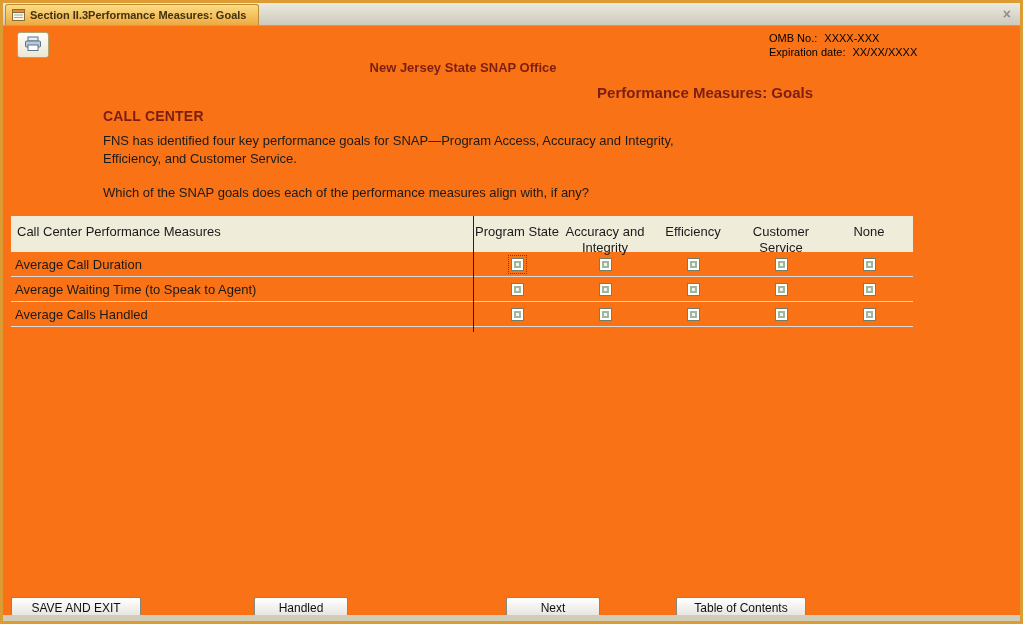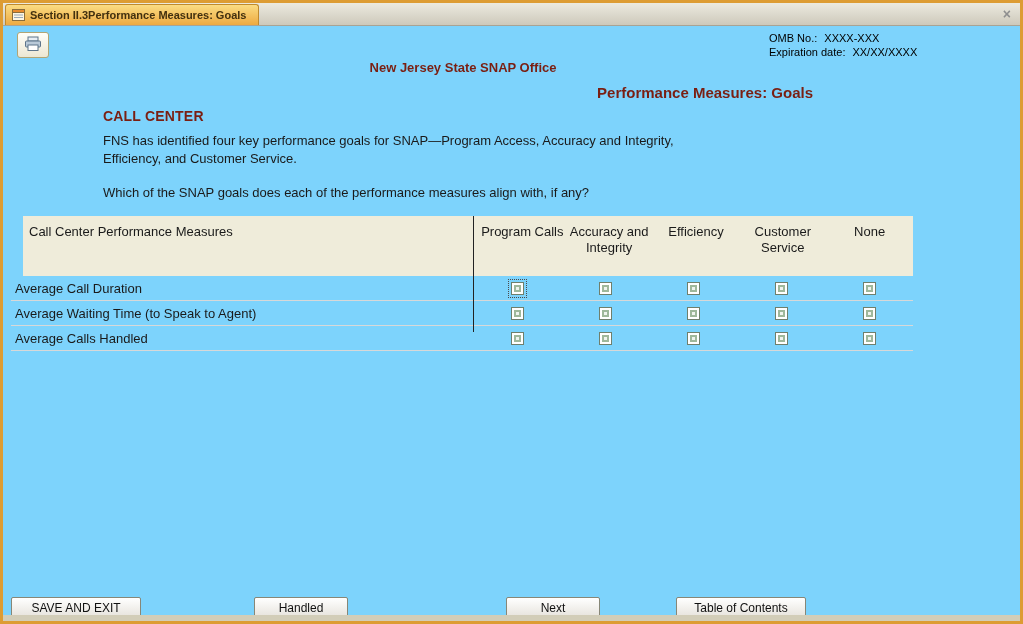--- a/index.html
+++ b/index.html
@@ -1,18 +1,18 @@
 <!DOCTYPE html>
 <html style="--window_border: #dd9c33; --heading: #7a1f12; --table_header_bg: #efecda; --tab_top: #fbdc82; --tab_bottom: #edaa41;"><head>
 <meta charset="utf-8">
 <style>
   html,body { margin:0; padding:0; background:#ffffff; }
   .window {
     position:relative; width:1023px; height:624px; box-sizing:border-box;
-    border:3px solid var(--window_border,#dd9c33); background:#7dd3fc;
+    border:3px solid var(--window_border,#dd9c33); background:#f97316;
     font-family:"Liberation Sans", sans-serif; overflow:hidden;
   }
   
   .tab-strip {
     position:absolute; left:0; top:0; right:0; height:22px;
     background:linear-gradient(#eceadf,#cdc9bb); border-bottom:1px solid #a8a394;
   }
   .tab {
     position:absolute; left:2px; bottom:0; height:21px; box-sizing:border-box;
     display:flex; align-items:center; gap:5px; padding:0 12px 0 6px;
@@ -53,21 +53,21 @@
   }
   .intro {
     position:absolute; left:100px; top:129px; width:632px;
     font-size:13px; line-height:17.5px; color:#1a1a1a;
   }
   .question { position:absolute; left:100px; top:182px; font-size:13px; color:#1a1a1a; }
   
   .table { position:absolute; left:8px; top:213px; width:902px; }
   .thead {
     display:flex; background:var(--table_header_bg,#efecda);
-    height:60px; box-sizing:border-box; padding-top:8px;margin-left:12px;
+    height:36px; box-sizing:border-box; padding-top:8px;
   }
   .th-measure { width:462px; box-sizing:border-box; padding-left:6px; font-size:13px; color:#1a1a1a; }
   .th-goal { width:88px; text-align:center; font-size:13px; line-height:16px; color:#1a1a1a; }
   .trow { display:flex; align-items:center; height:24px; border-bottom:1px solid #d8d8d8; }
   .td-measure { width:462px; box-sizing:border-box; padding-left:4px; font-size:13px; color:#1a1a1a; }
   .td-goal { width:88px; display:flex; justify-content:center; }
   .vline { position:absolute; left:462px; top:0; width:1px; height:116px; background:#222; }
   .cb {
     width:13px; height:13px; box-sizing:border-box; cursor:pointer;
     border:1px solid #6f7f6c; background:#f0f4ef;
@@ -130,21 +130,21 @@
     </div>
   </div>
 
   <div class="heading-callcenter">CALL CENTER</div>
   <div class="intro">FNS has identified four key performance goals for SNAP—Program Access, Accuracy and Integrity, Efficiency, and Customer Service.</div>
   <div class="question">Which of the SNAP goals does each of the performance measures align with, if any?</div>
 
   <div class="table">
     <div class="thead">
       <div class="th-measure">Call Center Performance Measures</div>
-      <div class="th-goal">Program Calls</div>
+      <div class="th-goal">Program State</div>
       <div class="th-goal">Accuracy and Integrity</div>
       <div class="th-goal">Efficiency</div>
       <div class="th-goal">Customer Service</div>
       <div class="th-goal">None</div>
     </div>
 
     <div class="trow">
       <div class="td-measure">Average Call Duration</div>
       <div class="td-goal">
           <span class="cb focused"></span>

